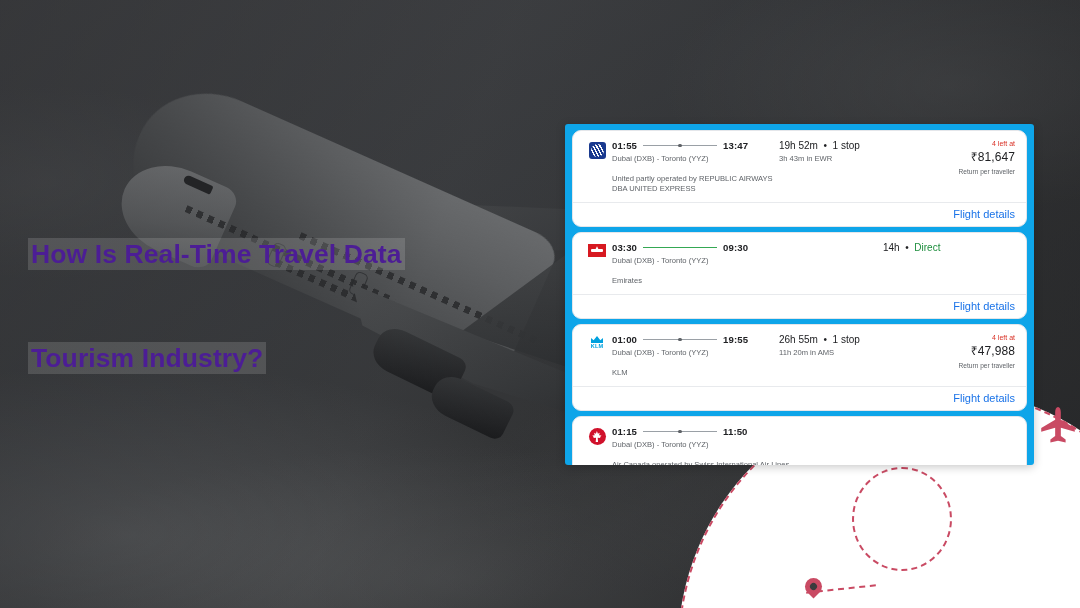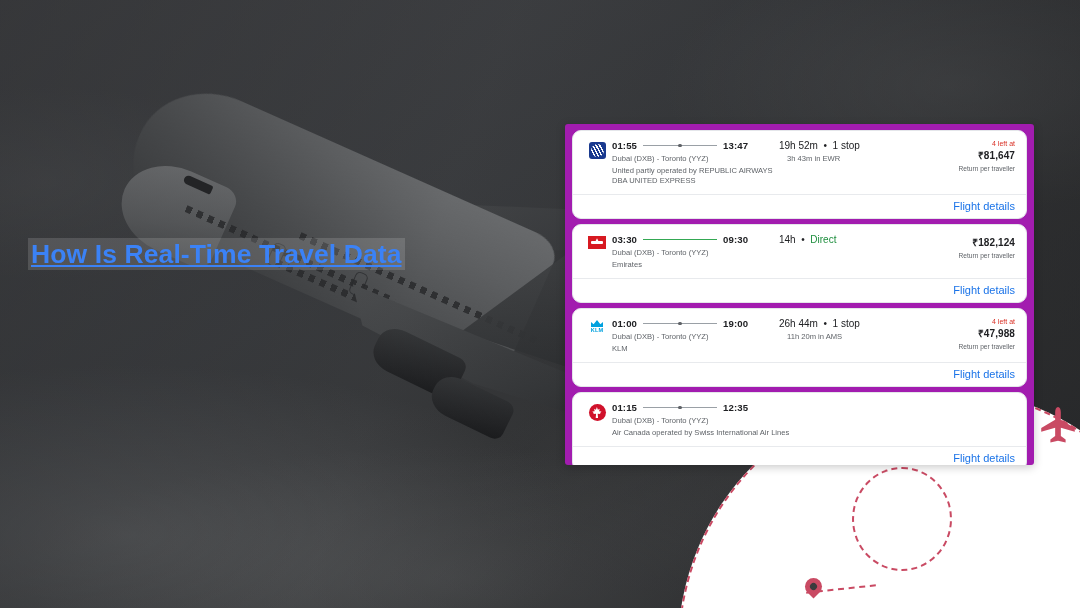--- a/index.html
+++ b/index.html
@@ -148,40 +148,39 @@
   .deco-plane {
     position: absolute; left: 1036px; top: 404px;
     width: 44px; height: 44px; color: #c94a63;
   }
 
   
   .headline {
     position: absolute;
     left: 28px; top: 228px;
     width: 510px;
-    color: #3b82f6;
+    color: #4c1d95;
     font-size: 26.5px;
     font-weight: bold;
     line-height: 52px;
     letter-spacing: .1px;
-    text-decoration: underline;
   }
   .headline span.hl {
     background: rgba(255,255,255,.14);
     padding: 1px 3px;
     box-decoration-break: clone;
     -webkit-box-decoration-break: clone;
   }
 
   
   .results-panel {
     position: absolute;
     left: 565px; top: 124px;
     width: 469px; height: 341px;
-    background: #a21caf;
+    background: #0ea5e9;
     border-radius: 3px;
     box-shadow: 0 2px 10px rgba(0,0,0,.22);
     padding: 6px 7px;
     overflow: hidden;
   }
   .flight-card {
     background: #fff;
     border: 1px solid #e4e6ea;
     border-radius: 9px;
     margin-bottom: 5px;
@@ -258,30 +257,30 @@
     height: 1px; background: #9aa0a6; flex: 0 0 auto;
   }
   .seg-line.w1 { width: 74px; }
   .seg-line.direct { width: 74px; background: #34a853; }
   .seg-line .dot {
     position: absolute; left: 50%; top: 50%;
     width: 3.4px; height: 3.4px; margin: -1.7px 0 0 -1.7px;
     background: #5f6368; border-radius: 50%;
   }
   .route { font-size: 7.6px; color: #5f6368; margin-top: 3px; line-height: 10px; }
-  .carrier { font-size: 7.6px; color: #5f6368; margin-top: 2px; line-height: 10px; }
+  .carrier { font-size: 7.6px; color: #5f6368; margin-top: 10px; line-height: 10px; }
 
   .dur-cell { flex: 0 0 132px; padding-top: 0px; }
   .dur-top { font-size: 10px; font-weight: normal; color: #202124; }
   .dur-top .direct-txt { color: #1e8e3e; }
-  .dur-sub { font-size: 7.6px; color: #5f6368; margin-top: 3px; margin-left: 8px; }
+  .dur-sub { font-size: 7.6px; color: #5f6368; margin-top: 3px; }
 
   .price-cell { flex: 0 0 104px; text-align: right; }
   .seats-left { font-size: 7px; color: #d93025; margin-bottom: 1px; }
-  .price { font-size: 10px; font-weight: bold; color: #202124; letter-spacing: .1px; }
+  .price { font-size: 12px; font-weight: normal; color: #202124; letter-spacing: .1px; }
   .price-sub { font-size: 6.6px; color: #5f6368; margin-top: 3px; }
 
   .card-sep { height: 1px; background: #e8eaed; }
   .details-row {
     text-align: right;
     padding: 5px 11px 6px;
     font-size: 11px; color: #1a73e8;
   }
   .details-row span { cursor: pointer; }
 </style>
@@ -314,20 +313,21 @@
   <div class="dash-loop"></div>
   <div class="dash-tail"></div>
   <div class="map-pin"></div>
   <svg class="deco-plane" viewBox="0 0 24 24" fill="currentColor">
     <path d="M12 1.6c.95 0 1.55 1.25 1.55 2.9v4.1l7.6 4.5v2.1l-7.6-2.2v4.5l2.6 1.9v1.6L12 20.1l-4.15.9v-1.6l2.6-1.9v-4.5l-7.6 2.2v-2.1l7.6-4.5V4.5c0-1.65.6-2.9 1.55-2.9z"></path>
   </svg>
 
   <div class="headline">
     <span class="hl">How Is Real-Time Travel Data</span><br>
     <br>
+    <span class="hl">Tourism Industry?</span>
   </div>
 
   <div class="results-panel">
 
     <div class="flight-card">
       <div class="flight-main">
         <div class="logo-cell">
           <div class="logo-united">
               <i></i>
             </div>
@@ -380,25 +380,20 @@
           <div class="carrier">Emirates</div>
         </div>
         <div class="dur-cell">
           <div class="dur-top">
             <span>14h</span>
             <span>&nbsp;•&nbsp;</span>
             <span class="direct-txt">Direct</span>
           </div>
           <div class="dur-sub"></div>
         </div>
-        <div class="price-cell">
-          <div class="seats-left"></div>
-          <div class="price">₹182,124</div>
-          <div class="price-sub">Return per traveller</div>
-        </div>
       </div>
       <div class="card-sep"></div>
       <div class="details-row">
         <span>Flight details</span>
       </div>
     </div>
 
     <div class="flight-card">
       <div class="flight-main">
         <div class="logo-cell">
@@ -406,28 +401,28 @@
             <div class="crown"></div>
             <div class="kl">KLM</div>
           </div>
         </div>
         <div class="info-cell">
           <div class="times">
             <span>01:00</span>
             <span class="seg-line w1">
                 <span class="dot"></span>
               </span>
-            <span>19:00</span>
+            <span>19:55</span>
           </div>
           <div class="route">Dubai (DXB) - Toronto (YYZ)</div>
           <div class="carrier">KLM</div>
         </div>
         <div class="dur-cell">
           <div class="dur-top">
-            <span>26h 44m</span>
+            <span>26h 55m</span>
             <span>&nbsp;•&nbsp;</span>
             <span>1 stop</span>
           </div>
           <div class="dur-sub">11h 20m in AMS</div>
         </div>
         <div class="price-cell">
           <div class="seats-left">4 left at</div>
           <div class="price">₹47,988</div>
           <div class="price-sub">Return per traveller</div>
         </div>
@@ -442,21 +437,21 @@
       <div class="flight-main">
         <div class="logo-cell">
           <div class="logo-ac"></div>
         </div>
         <div class="info-cell">
           <div class="times">
             <span>01:15</span>
             <span class="seg-line w1">
                 <span class="dot"></span>
               </span>
-            <span>12:35</span>
+            <span>11:50</span>
           </div>
           <div class="route">Dubai (DXB) - Toronto (YYZ)</div>
           <div class="carrier">Air Canada operated by Swiss International Air Lines</div>
         </div>
       </div>
       <div class="card-sep"></div>
       <div class="details-row">
         <span>Flight details</span>
       </div>
     </div>

